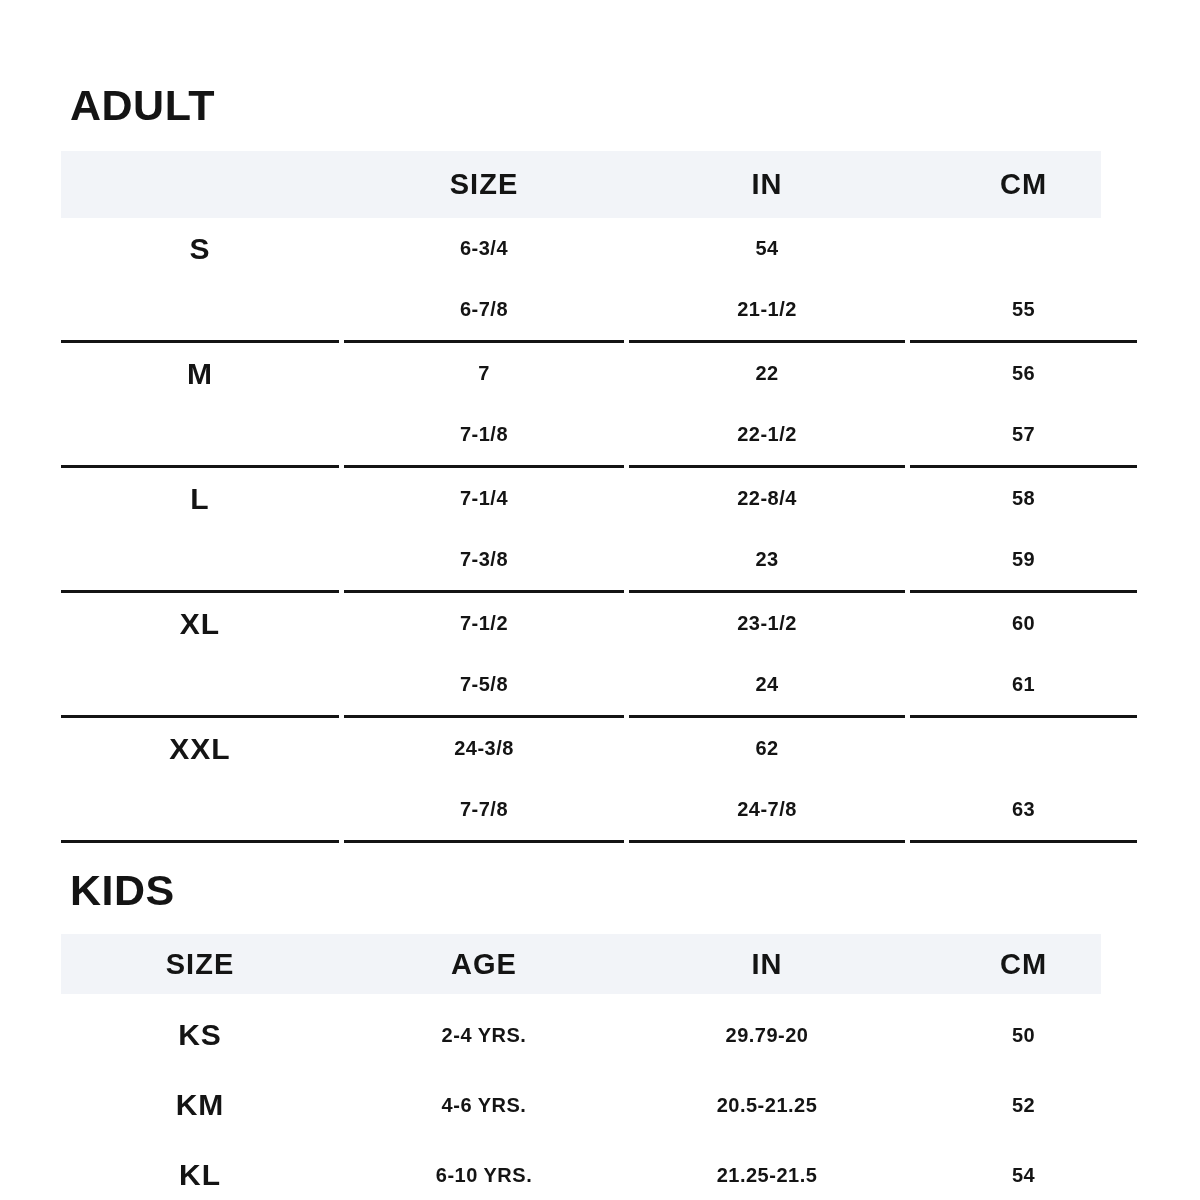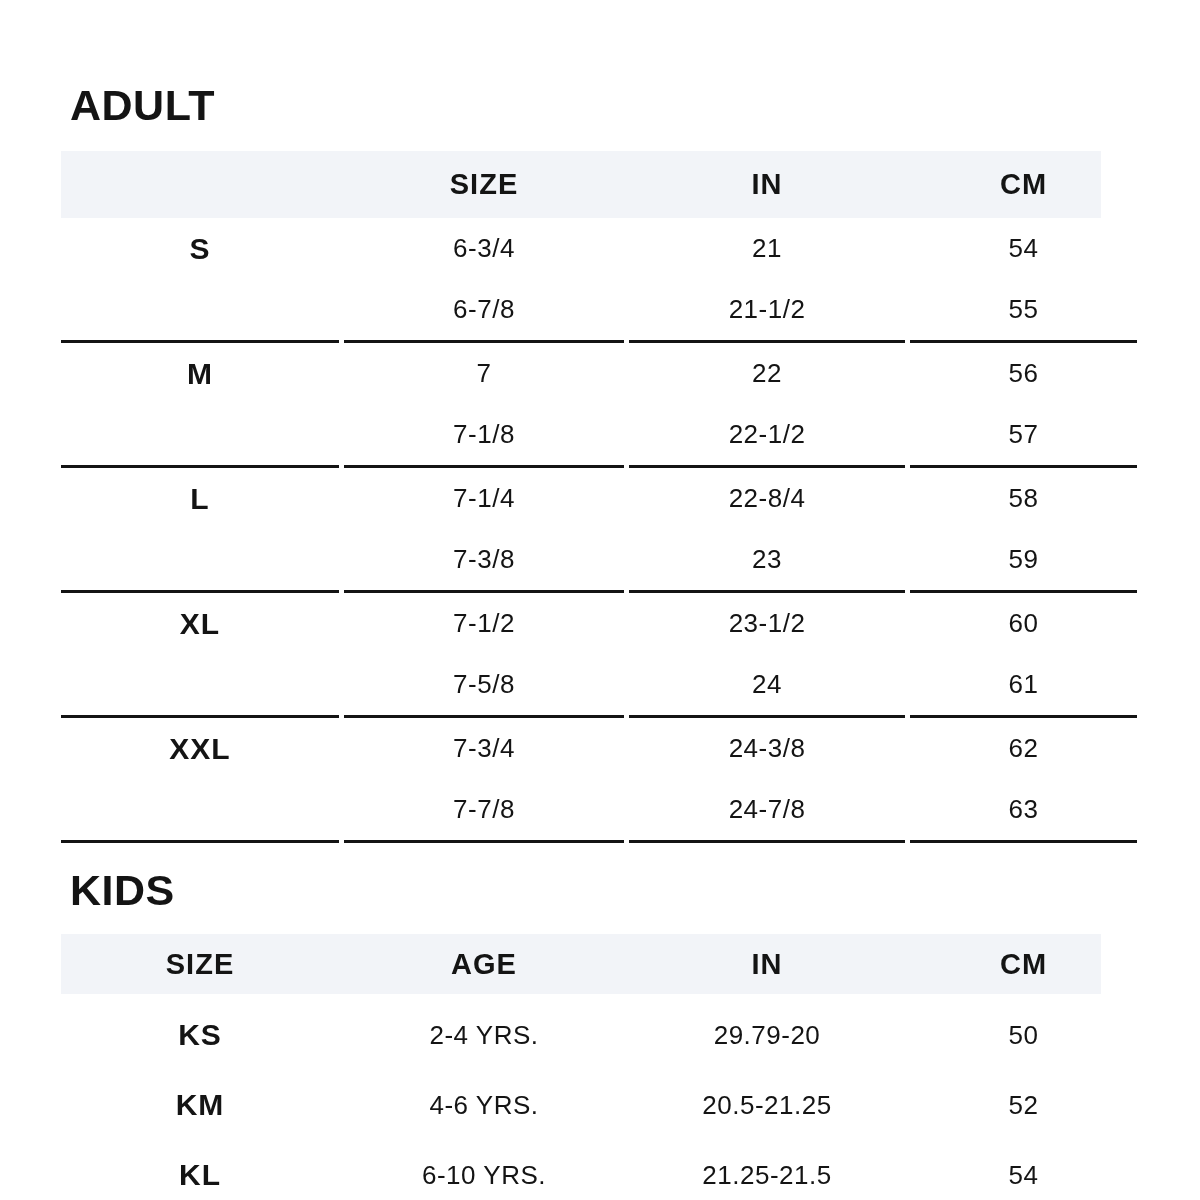--- a/index.html
+++ b/index.html
@@ -40,22 +40,22 @@
   .band {
     background: #f2f4f8;
     height: 67px;
     align-items: center;
   }
   .band.kids-band {
     height: 60px;
   }
   .cell {
     text-align: center;
-    font-size: 26px;
-    font-weight: 400;
+    font-size: 20px;
+    font-weight: 700;
     letter-spacing: 0.5px;
     white-space: nowrap;
   }
   .hcell {
     font-weight: 700;
     font-size: 29px;
     letter-spacing: 1px;
     text-align: center;
   }
   .row {
@@ -90,21 +90,20 @@
     <div class="band cols">
       <div class="cell hcell"></div>
       <div class="cell hcell">SIZE</div>
       <div class="cell hcell">IN</div>
       <div class="cell hcell">CM</div>
     </div>
 
     <div class="row cols">
       <div class="cell label-cell">S</div>
       <div class="cell">6-3/4</div>
-      <div class="cell">21</div>
       <div class="cell">54</div>
     </div>
     <div class="row cols">
       <div class="cell label-cell"></div>
       <div class="cell">6-7/8</div>
       <div class="cell">21-1/2</div>
       <div class="cell">55</div>
     </div>
     <div class="sep cols">
       <div class="bar"></div>
@@ -165,21 +164,20 @@
     </div>
     <div class="sep cols">
       <div class="bar"></div>
         <div class="bar"></div>
         <div class="bar"></div>
         <div class="bar"></div>
     </div>
 
     <div class="row cols">
       <div class="cell label-cell">XXL</div>
-      <div class="cell">7-3/4</div>
       <div class="cell">24-3/8</div>
       <div class="cell">62</div>
     </div>
     <div class="row cols">
       <div class="cell label-cell"></div>
       <div class="cell">7-7/8</div>
       <div class="cell">24-7/8</div>
       <div class="cell">63</div>
     </div>
     <div class="sep cols">

